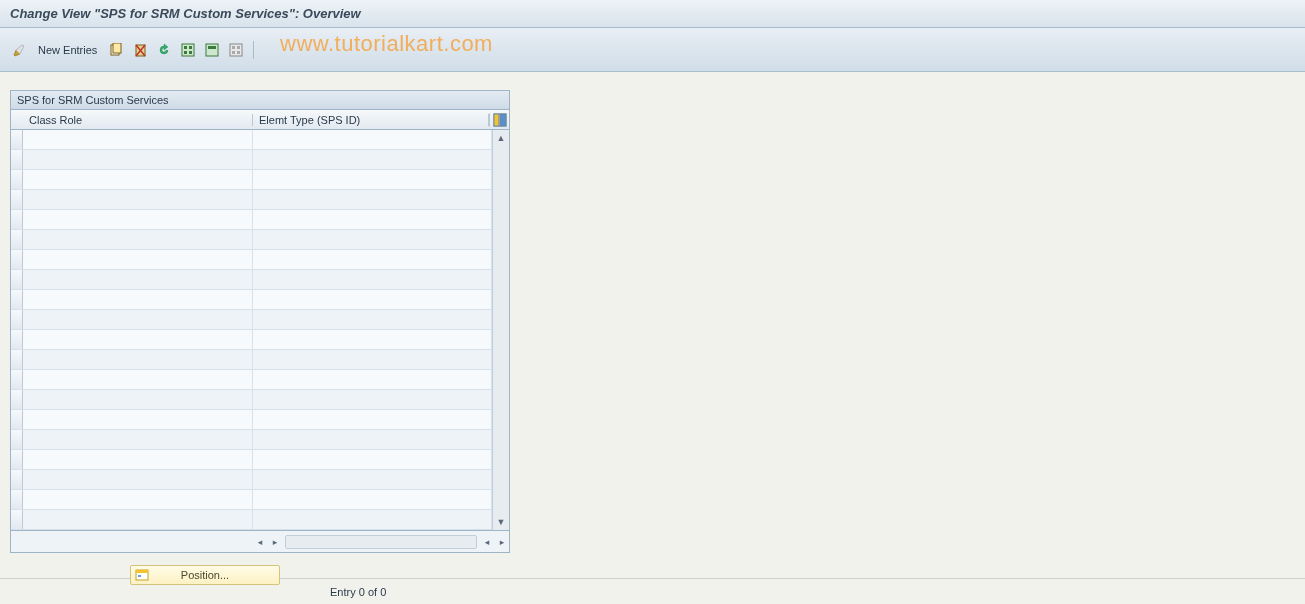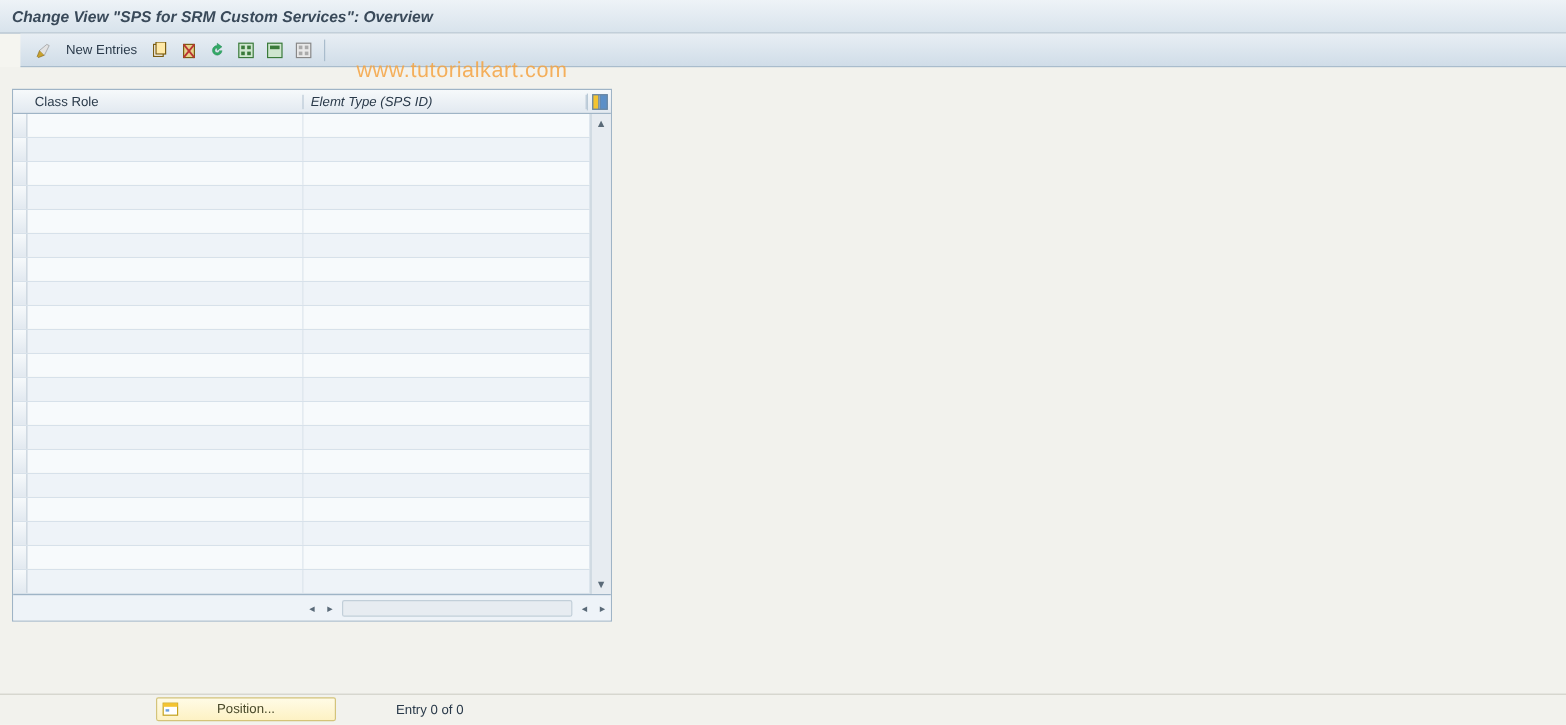--- a/index.html
+++ b/index.html
@@ -19,43 +19,42 @@
       align-items: center;
       padding: 0 10px;
     }
     .titlebar .title {
       font-style: italic;
       font-weight: bold;
       font-size: 13px;
       color: #3a4a5a;
     }
     .toolbar {
-      height: 28px;
+      height: 44px;
       background: linear-gradient(to bottom, #e8eef4 0%, #d0dde8 100%);
       border-bottom: 1px solid #a9bccc;
       display: flex;
       align-items: center;
       padding: 0 10px;
       gap: 6px;
       position: relative;
-      margin-left: 17px;
     }
     .toolbar .sep {
       width:1px;height:18px;background:#a9bccc;margin:0 2px;
     }
     .tb-btn {
       width:18px;height:18px;display:flex;align-items:center;justify-content:center;
       cursor:pointer;
     }
     .new-entries {
       font-size:11px;color:#2a3a4a;cursor:pointer;padding:0 4px;
     }
     .watermark {
-      position:absolute; left:280px; top:20px;
-      font-size:18px; color:#f5a442; opacity:.85;
+      position:absolute; left:280px; top:3px;
+      font-size:22px; color:#f5a442; opacity:.85;
       font-family: "Trebuchet MS", Arial, sans-serif;
       letter-spacing:.5px;
     }
     .content {
       padding:18px 0 0 10px;
       background:#f2f2ed;
       height: calc(100% - 56px - 26px);
     }
     .grid {
       width:500px;
@@ -79,21 +78,21 @@
     }
     .rowsel-h {
       width:12px;border-right:1px solid #b9c9d6;
       background:linear-gradient(to bottom,#f6f9fb,#e2e9f0);
     }
     .col-h {
       display:flex;align-items:center;padding:0 6px;
       border-right:1px solid #b9c9d6;
     }
     .col1-h{ width:230px; }
-    .col2-h{ flex:1;font-style:italic; }
+    .col2-h{ flex:1; }
     .config-h {
       width:20px;display:flex;align-items:center;justify-content:center;
       border-left:1px solid #b9c9d6;
     }
     .grid-body {
       display:flex;
       height:400px;
       position:relative;
     }
     .rows-area{
@@ -140,21 +139,21 @@
       width:14px;height:14px;color:#5a6a78;font-size:9px;
       display:flex;align-items:center;justify-content:center;cursor:pointer;
     }
     .htrack { flex:1;height:14px;background:#e7ecf1;border:1px solid #c2cfd9;border-radius:2px;margin:0 2px;}
     .statusbar {
       position:absolute;left:0;bottom:0;width:100%;height:26px;
       background:#f2f2ed;border-top:1px solid #d0d0c8;
       display:flex;align-items:center;
     }
     .pos-btn {
-      position:absolute;left:130px;bottom:3px;
+      position:absolute;left:130px;bottom:19px;
       width:150px;height:20px;
       background:linear-gradient(to bottom,#fffbe6,#fdf2c4);
       border:1px solid #d4c47a;border-radius:2px;
       display:flex;align-items:center;justify-content:center;
       font-size:11px;color:#4a4a2a;cursor:pointer;
       gap:6px;
     }
     .pos-btn .ic{position:absolute;left:4px;}
     .entry-label {
       position:absolute;left:330px;bottom:6px;
@@ -219,20 +218,21 @@
         <rect x="3" y="8" width="3" height="3" fill="#aaa"></rect>
         <rect x="8" y="8" width="3" height="3" fill="#aaa"></rect>
       </svg>
   </span>
   <span class="sep"></span>
   <span class="watermark">www.tutorialkart.com</span>
 </div>
 
 <div class="content">
   <div class="grid">
+    <div class="grid-title">SPS for SRM Custom Services</div>
     <div class="grid-header">
       <div class="rowsel-h"></div>
       <div class="col-h col1-h">Class Role</div>
       <div class="col-h col2-h">Elemt Type (SPS ID)</div>
       <div class="config-h">
         <svg width="14" height="14">
             <rect x="1" y="1" width="12" height="12" fill="#fff" stroke="#6a87a4"></rect>
             <rect x="1" y="1" width="5" height="12" fill="#f4c430" stroke="#6a87a4"></rect>
             <rect x="7" y="1" width="6" height="12" fill="#5b8fc7" stroke="#6a87a4"></rect>
           </svg>

